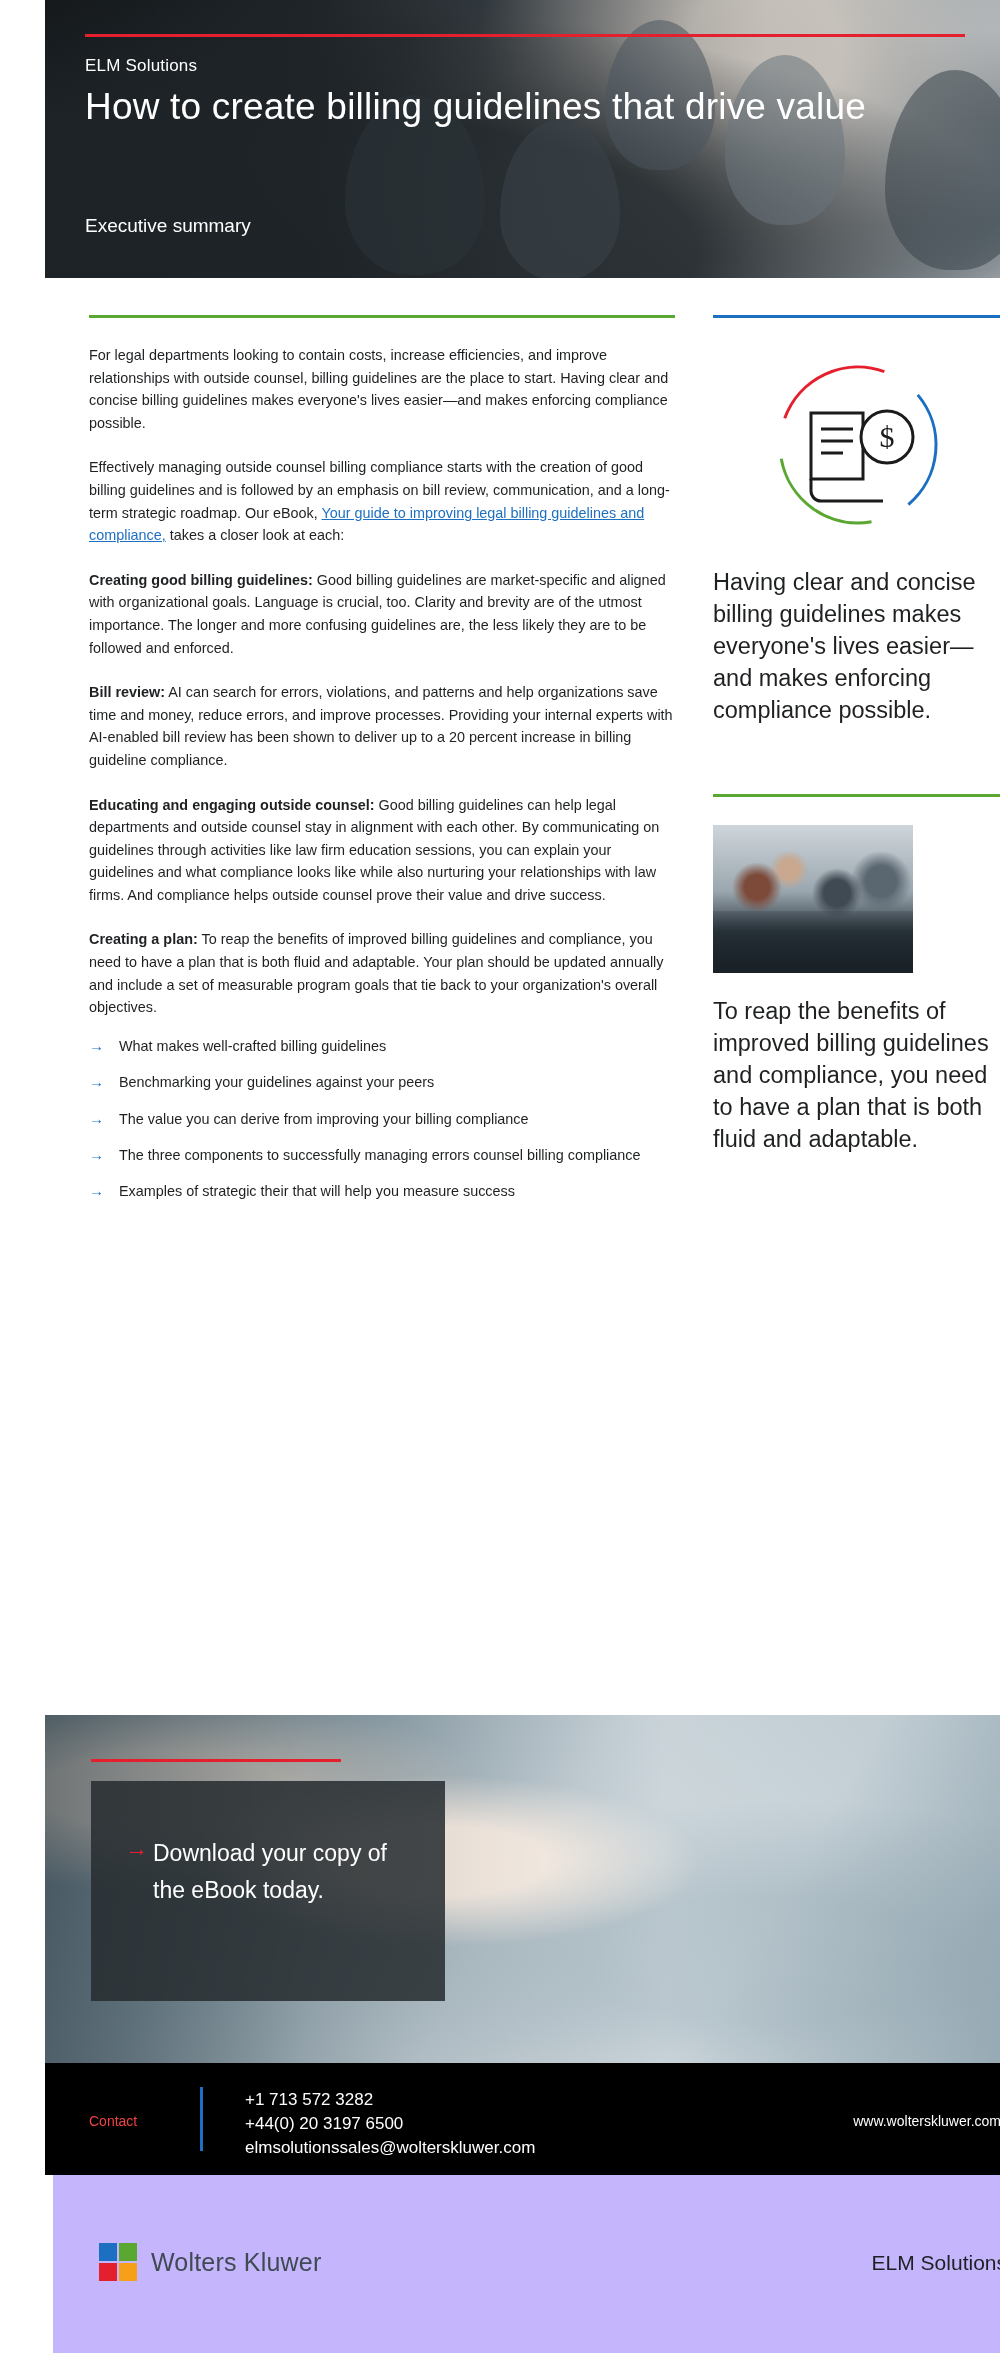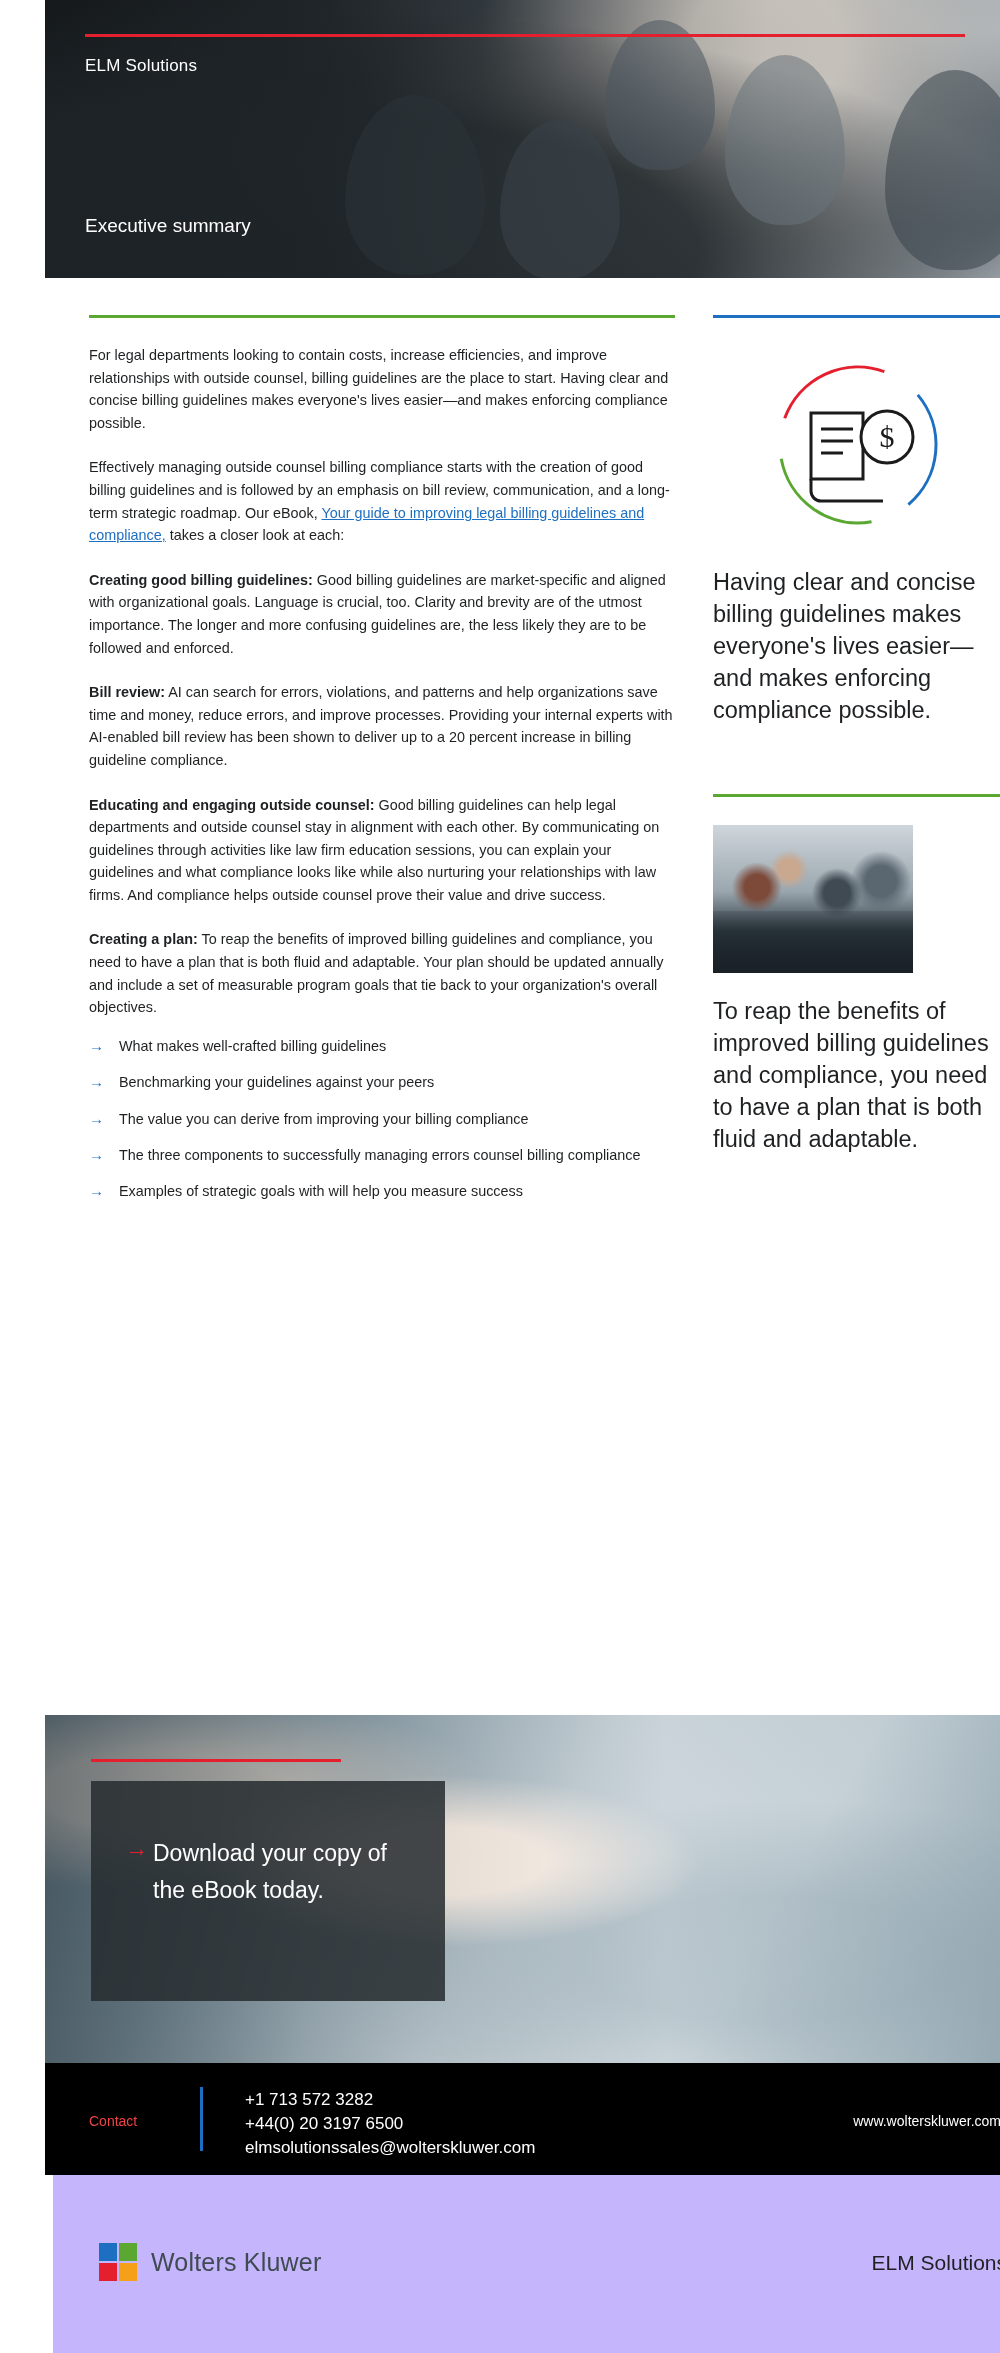--- a/index.html
+++ b/index.html
@@ -319,20 +319,21 @@
     <div class="hero-photo"></div>
     <div class="hero-figs">
       <div class="fig" style="left:560px;top:20px;width:110px;height:150px;background:#4b565e;"></div>
       <div class="fig" style="left:680px;top:55px;width:120px;height:170px;background:#6a747c;"></div>
       <div class="fig" style="left:840px;top:70px;width:140px;height:200px;background:#39434b;"></div>
       <div class="fig" style="left:300px;top:95px;width:140px;height:180px;background:#2c353b;"></div>
       <div class="fig" style="left:455px;top:120px;width:120px;height:160px;background:#3a444b;"></div>
     </div>
     <div class="hero-rule"></div>
     <div class="hero-eyebrow">ELM Solutions</div>
+    <div class="hero-title">How to create billing guidelines that drive value</div>
     <div class="hero-sub">Executive summary</div>
   </div>
 
   <div class="body-wrap">
 
     <div class="col-left">
       <div class="rule-green"></div>
 
       <p class="body">For legal departments looking to contain costs, increase efficiencies, and improve relationships with outside counsel, billing guidelines are the place to start. Having clear and concise billing guidelines makes everyone's lives easier—and makes enforcing compliance possible.</p>
 
@@ -345,21 +346,21 @@
       <p class="body"><b>Educating and engaging outside counsel:</b><span> Good billing guidelines can help legal departments and outside counsel stay in alignment with each other. By communicating on guidelines through activities like law firm education sessions, you can explain your guidelines and what compliance looks like while also nurturing your relationships with law firms. And compliance helps outside counsel prove their value and drive success.</span></p>
 
       <p class="body"><b>Creating a plan:</b><span> To reap the benefits of improved billing guidelines and compliance, you need to have a plan that is both fluid and adaptable. Your plan should be updated annually and include a set of measurable program goals that tie back to your organization's overall objectives.</span></p>
 
 
       <ul class="topics">
         <li><span class="arrow">→</span><span>What makes well-crafted billing guidelines</span></li>
         <li><span class="arrow">→</span><span>Benchmarking your guidelines against your peers</span></li>
         <li><span class="arrow">→</span><span>The value you can derive from improving your billing compliance</span></li>
         <li><span class="arrow">→</span><span>The three components to successfully managing errors counsel billing compliance</span></li>
-        <li><span class="arrow">→</span><span>Examples of strategic goals with will help you measure success</span></li>
+        <li><span class="arrow">→</span><span>Examples of strategic their that will help you measure success</span></li>
       </ul>
     </div>
 
     <div class="col-right">
       <div class="rule-blue"></div>
 
       <div class="icon-box">
         <svg width="210" height="190" viewBox="0 0 210 190" aria-hidden="true">
           <circle cx="105" cy="92" r="78" fill="none" stroke="#1d6fc1" stroke-width="3" stroke-dasharray="122 368" transform="rotate(-40 105 92)"></circle>
           <circle cx="105" cy="92" r="78" fill="none" stroke="#e5202e" stroke-width="3" stroke-dasharray="122 368" transform="rotate(-160 105 92)"></circle>

